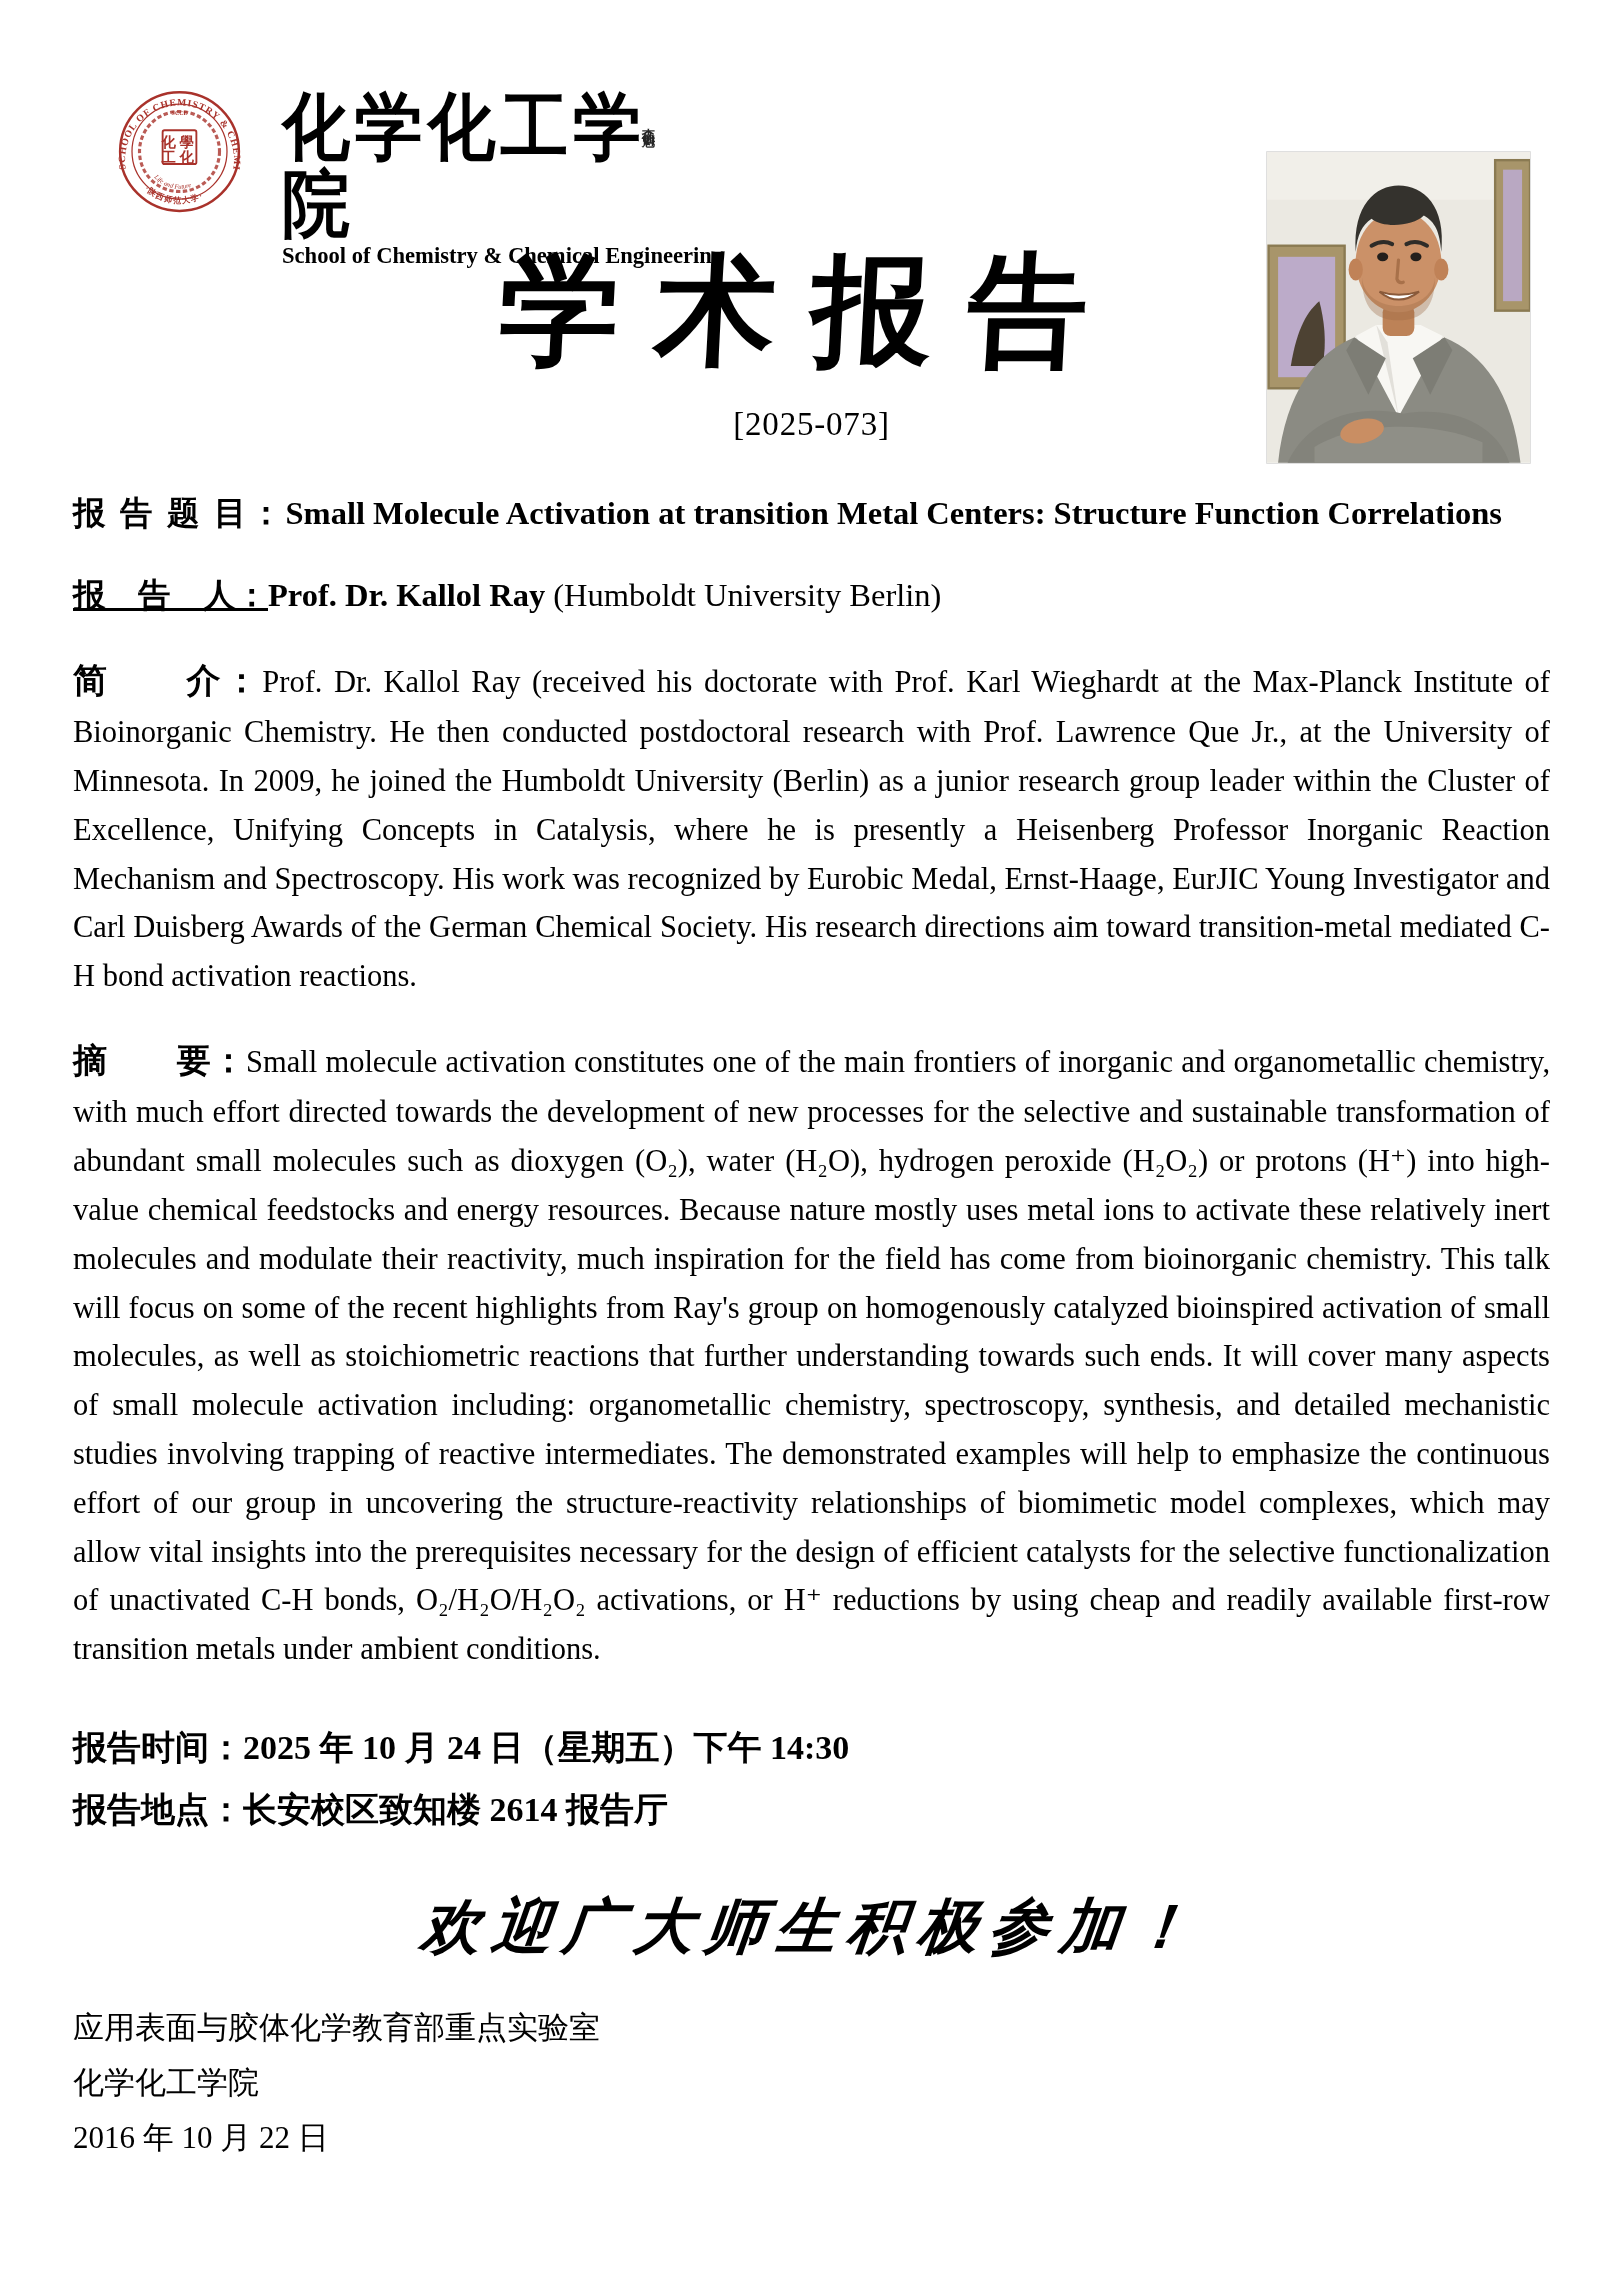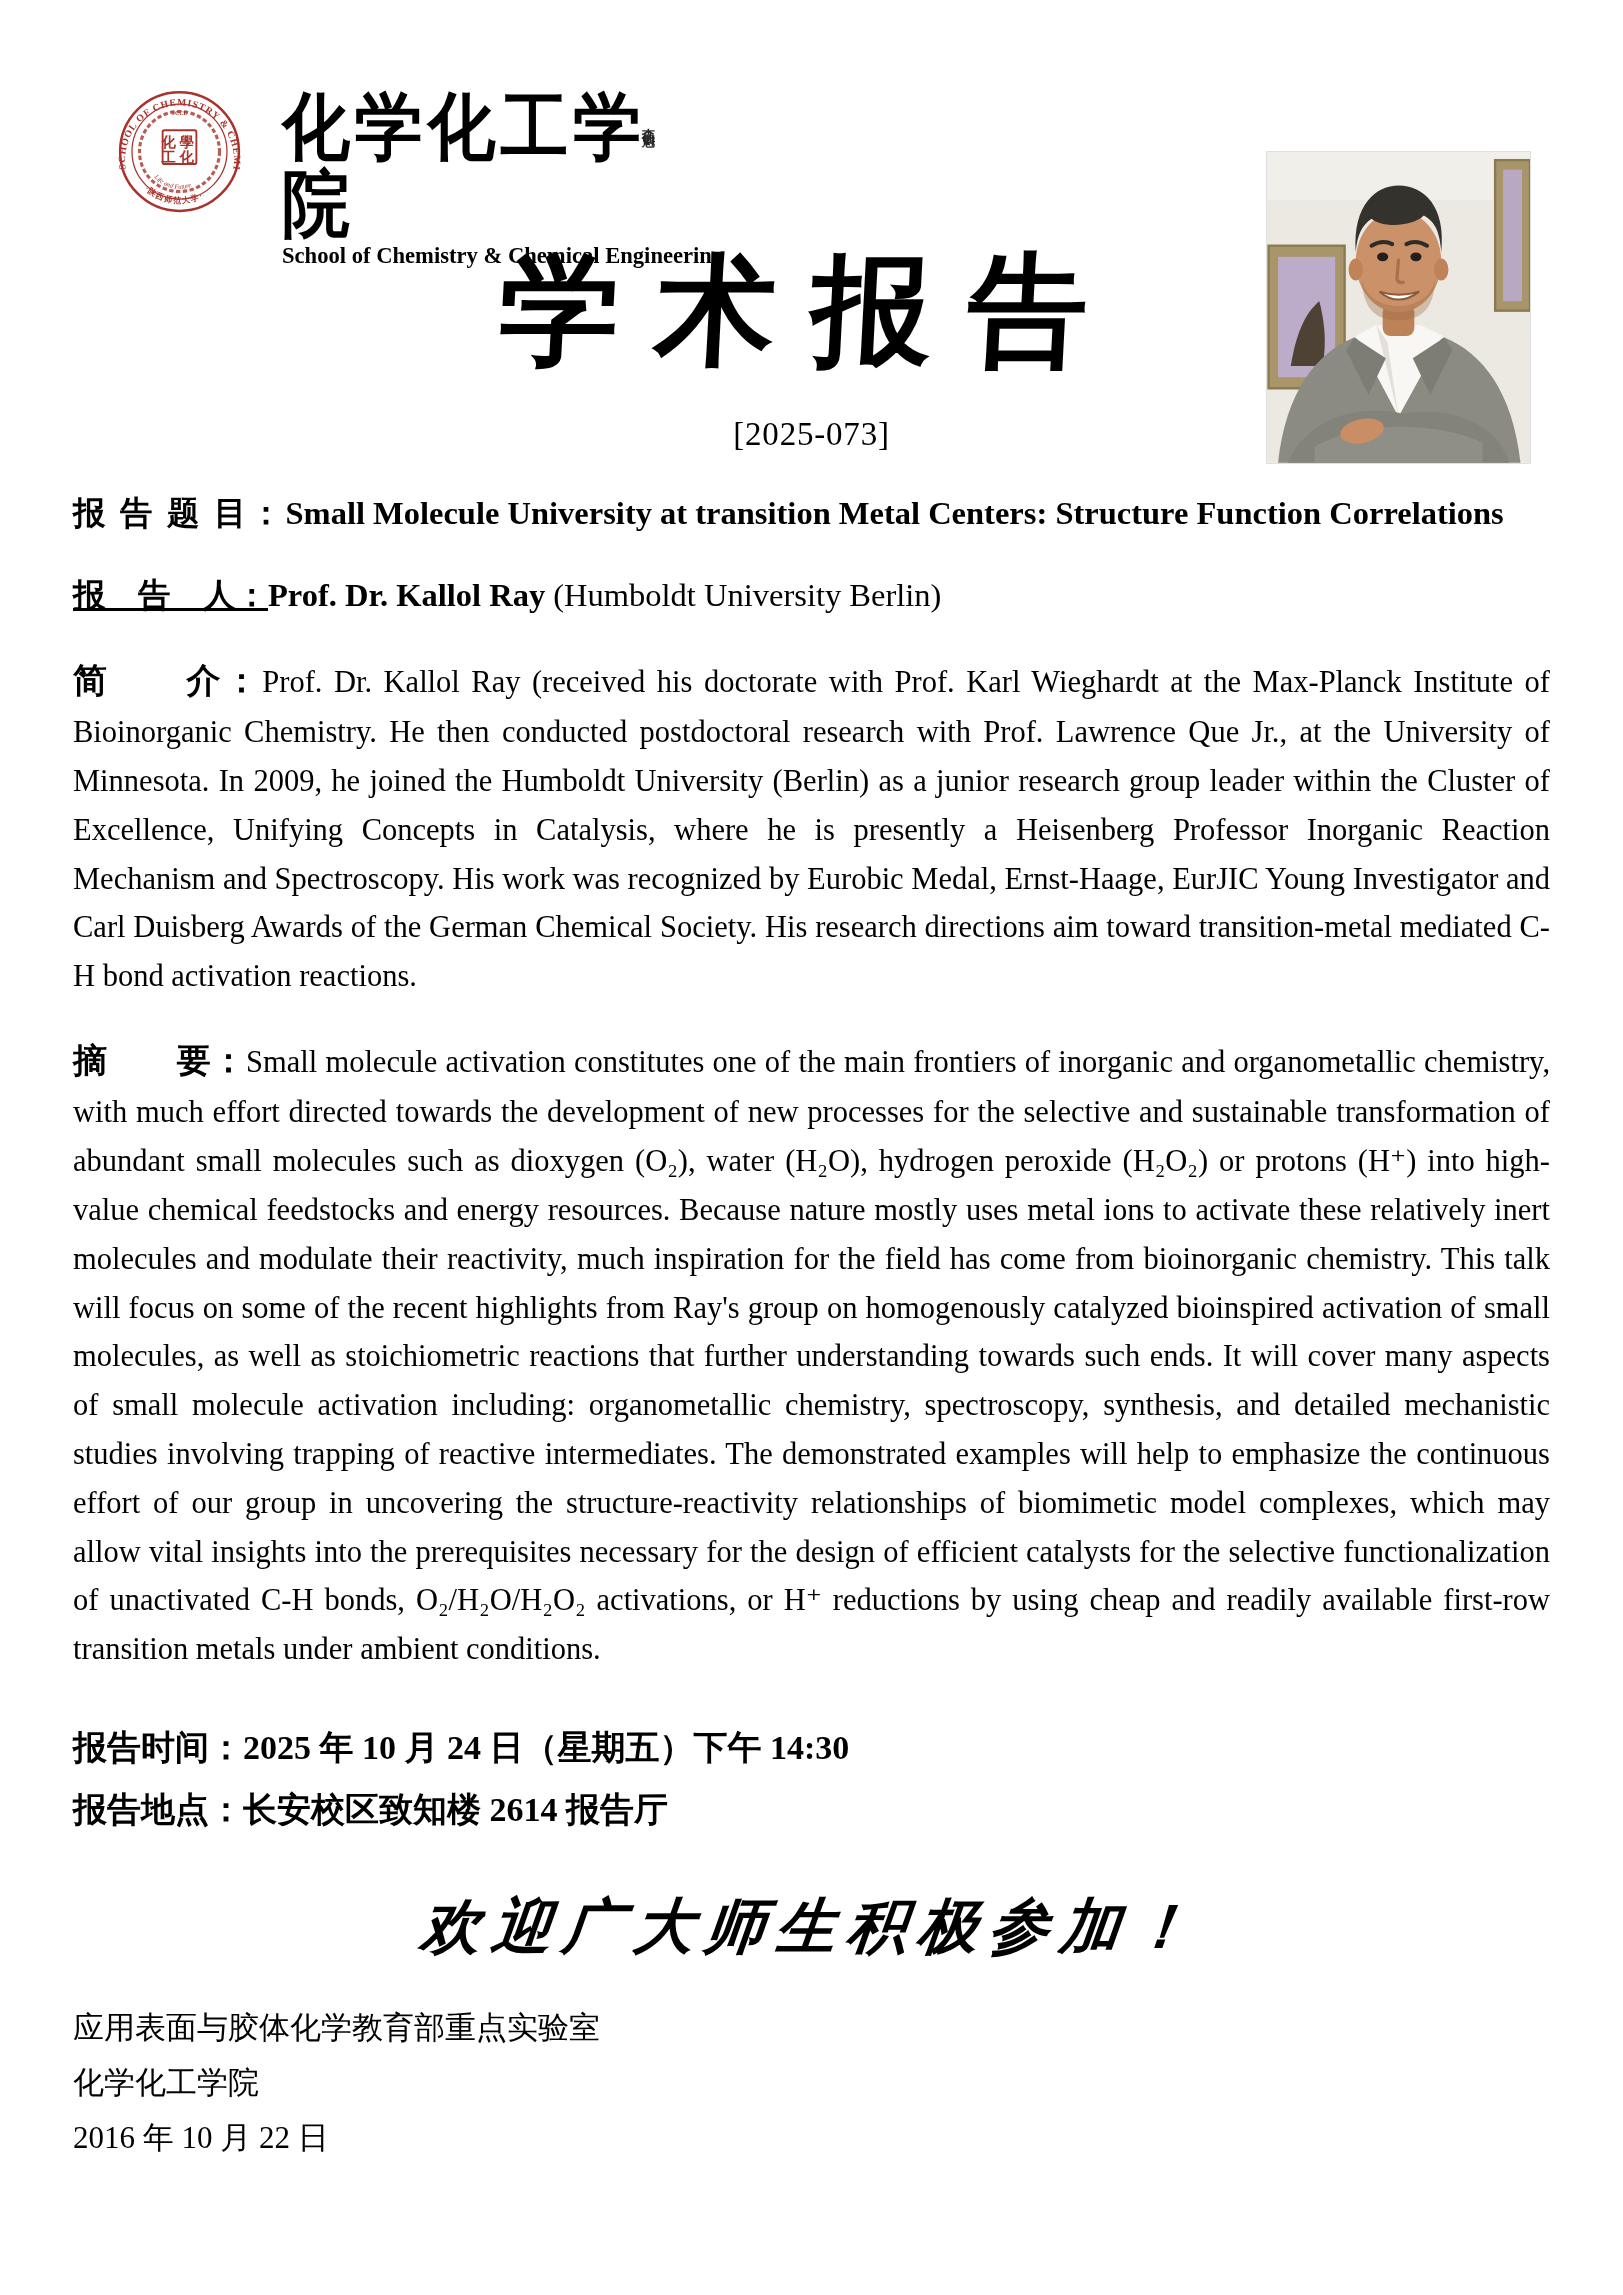--- a/index.html
+++ b/index.html
@@ -28,21 +28,21 @@
   }
   .main-title{
     position:absolute;left:0;right:0;top:231px;
     text-align:center;
     font-size:120px;font-weight:900;letter-spacing:36px;
     font-family:"Liberation Serif","DejaVu Serif",serif;
     transform:skewX(-3deg);
   }
   .title-number{
     position:absolute;left:0;right:0;top:406px;
-    text-align:center;font-size:33px;letter-spacing:0.8px;margin-top:10px;
+    text-align:center;font-size:33px;letter-spacing:0.8px;
   }
   .photo{position:absolute;left:1267px;top:152px;width:263px;height:311px;box-shadow:0 0 0 0.8px #d8d8d8;}
   
   .content{position:absolute;left:73px;right:73px;top:474px;}
   .p-title{
     margin:11px 0 0 0;font-size:32.5px;font-weight:bold;
     line-height:1.75;text-align:justify;
   }
   .p-title .zh-label{letter-spacing:3.2px;}
   .p-speaker{margin:27px 0 0 0;font-size:32.5px;line-height:1.6;}
@@ -141,21 +141,21 @@
     <ellipse cx="188" cy="132" rx="7" ry="5.5" fill="#231f1c"></ellipse>
 
     <path d="M166,136 L164,160 Q166,166 172,164" stroke="#a8714a" stroke-width="4" fill="none" stroke-linecap="round"></path>
 
     <path d="M142,176 Q166,196 192,176 Q166,184 142,176 Z" fill="#ffffff" stroke="#8a5a3a" stroke-width="2.5"></path>
   </svg>
 
   <div class="content">
 
     <p class="p-title">
-      <span class="zh-label">报 告 题 目：</span><span>Small Molecule University at transition Metal Centers: Structure Function Correlations</span>
+      <span class="zh-label">报 告 题 目：</span><span>Small Molecule Activation at transition Metal Centers: Structure Function Correlations</span>
     </p>
 
     <p class="p-speaker">
       <span class="zh-label">报　告　人：</span><span class="speaker-name">Prof. Dr. Kallol Ray</span><span> (Humboldt University Berlin)</span>
     </p>
 
     <p class="para">
       <span class="zh-label">简　　介：</span><span>Prof. Dr. Kallol Ray (received his doctorate with Prof. Karl Wieghardt at the Max-Planck Institute of Bioinorganic Chemistry. He then conducted postdoctoral research with Prof. Lawrence Que Jr., at the University of Minnesota. In 2009, he joined the Humboldt University (Berlin) as a junior research group leader within the Cluster of Excellence, Unifying Concepts in Catalysis, where he is presently a Heisenberg Professor Inorganic Reaction Mechanism and Spectroscopy. His work was recognized by Eurobic Medal, Ernst-Haage, EurJIC Young Investigator and Carl Duisberg Awards of the German Chemical Society. His research directions aim toward transition-metal mediated C-H bond activation reactions.</span>
     </p>
 

